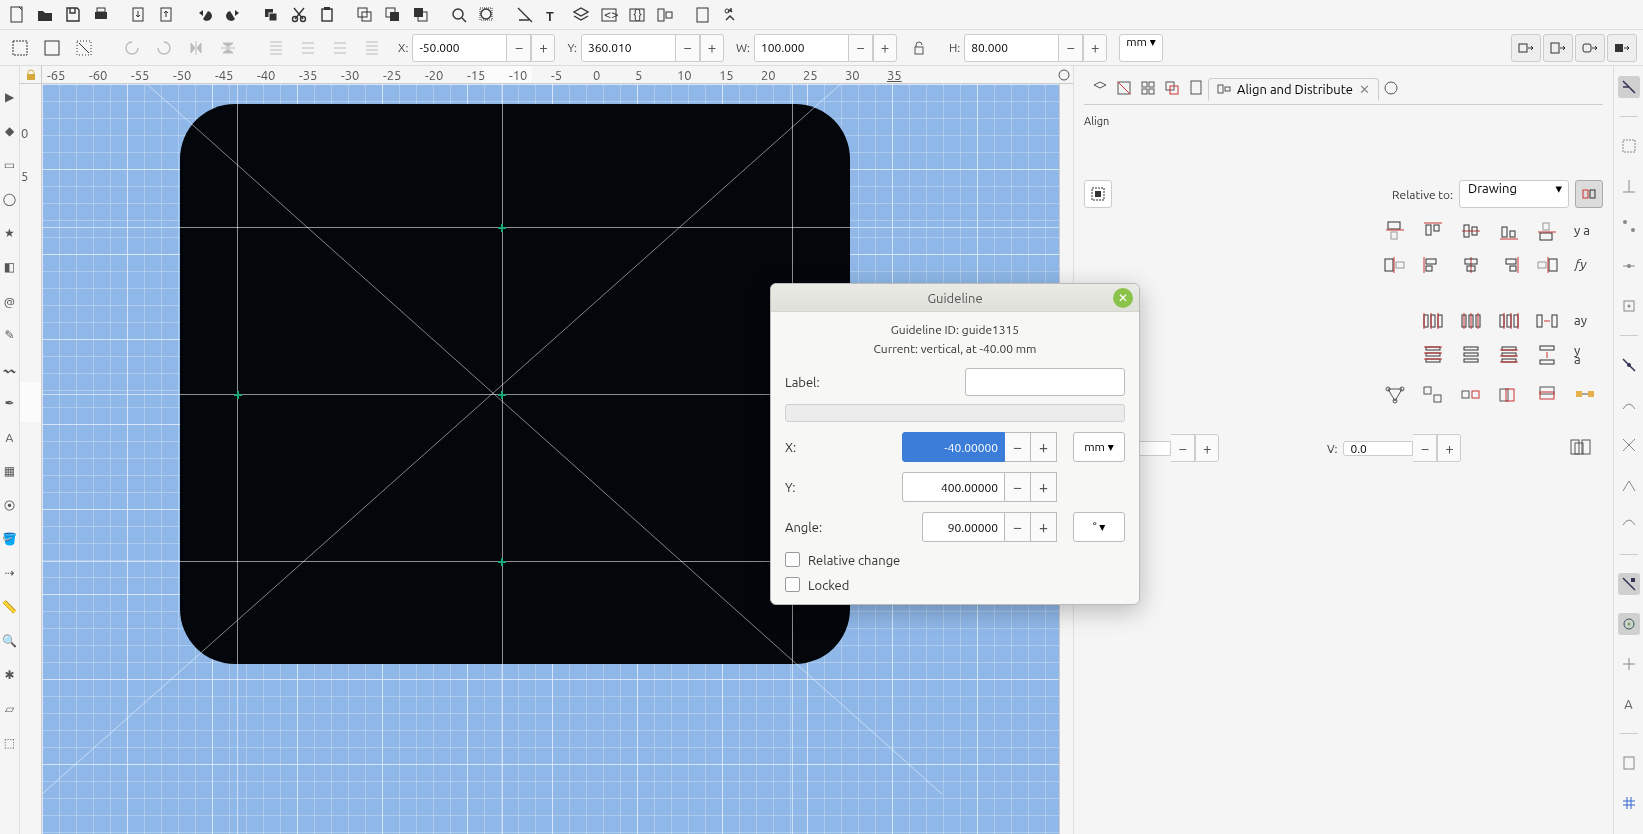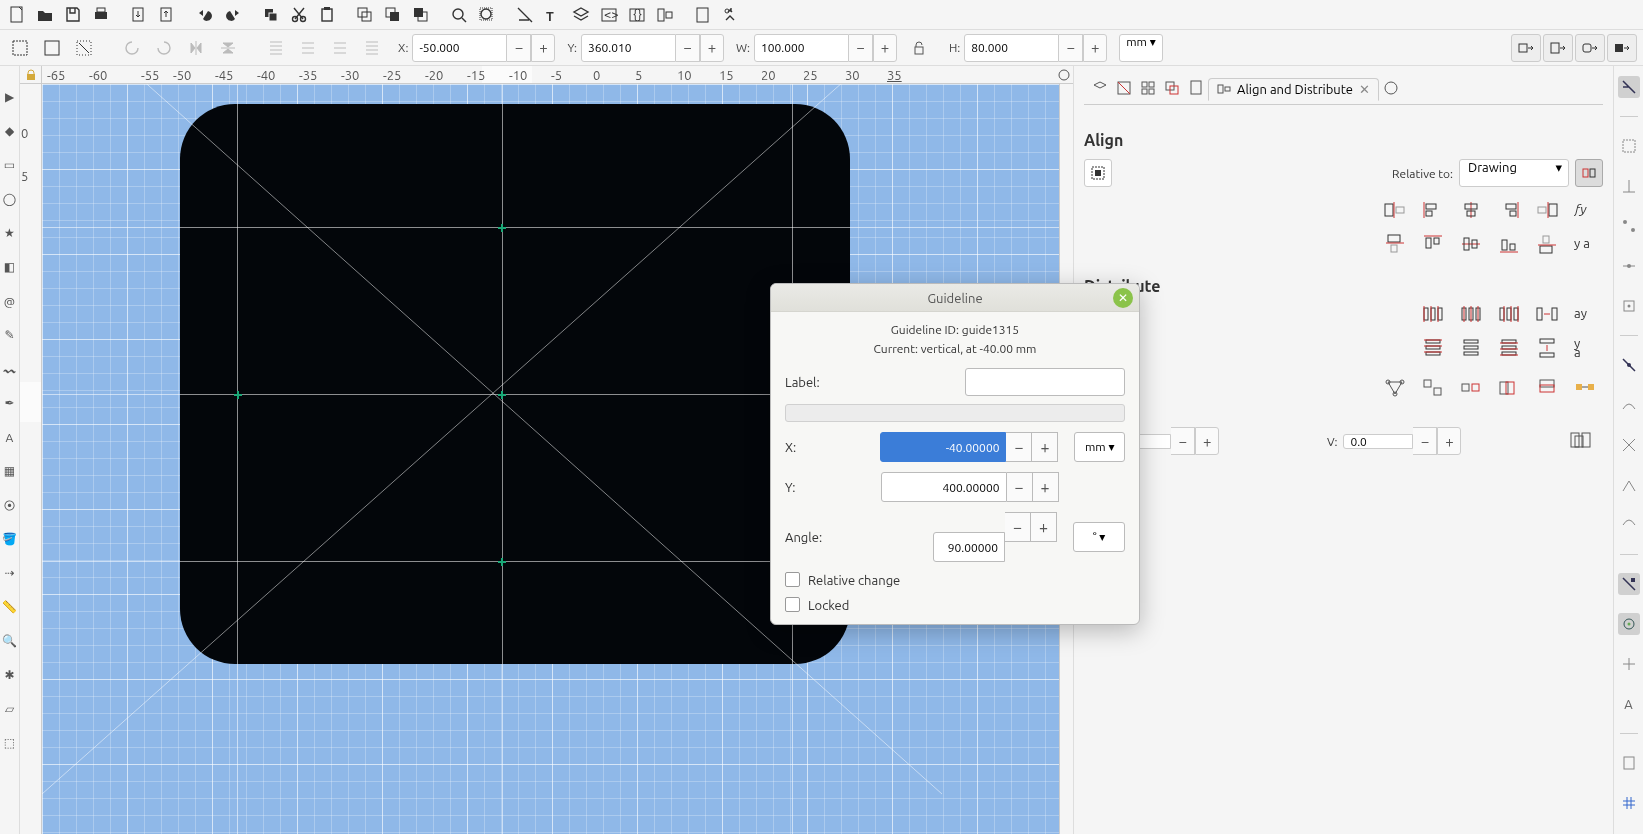--- a/index.html
+++ b/index.html
@@ -54,22 +54,22 @@
 .ruler-v-highlight { position:absolute; left:0; right:0; background: rgba(255,255,255,0.6); }
 .canvas-right-overhang { position:absolute; right:0; top:0; bottom:0; width:14px; background:#f5f5f5; border-left:1px solid #ccc; display:flex; align-items:flex-start; justify-content:center; padding-top:2px;}
 
 
 .right-panel { width:540px; background:#f5f5f5; border-left:1px solid #ddd; display:flex; flex-direction:column; padding: 6px 10px 0 10px; position:relative;}
 .panel-tabs { display:flex; align-items:center; height:32px; padding-left:4px;}
 .panel-tabs .ticon { width:24px; height:24px; color:#555; display:flex; align-items:center; justify-content:center; }
 .panel-tab-active { border:1px solid #ccc; border-bottom:1px solid #f5f5f5; background:#f5f5f5; padding: 3px 8px; border-radius: 4px 4px 0 0; display:flex; align-items:center; gap:6px; font-size:12px; position:relative; top:1px; }
 .panel-tab-active .close { color:#888; font-size:13px; }
 .panel-body { border-top:1px solid #ccc; padding-top:6px; flex:1; }
-.section-title { font-weight:bold; font-size:16px; color:#333; padding: 4px 0 6px 0; margin-top: 16px; }
-.align-row { display:flex; align-items:flex-start; justify-content:space-between; padding: 4px 0 10px 0;}
+.section-title { font-weight:normal; font-size:11px; color:#333; padding: 4px 0 6px 0; }
+.align-row { display:flex; align-items:flex-start; justify-content:space-between; padding: 4px 0 10px 0; margin-top: 43px;}
 .small-btn { width:28px; height:28px; border:1px solid #ccc; background:#fff; border-radius:3px; display:flex; align-items:center; justify-content:center; }
 .small-btn.pressed { background:#dcdcdc; border-color:#aaa; }
 .rel-group { display:flex; align-items:center; gap:6px; }
 .rel-select { height:28px; border:1px solid #ccc; background:#fff; padding: 0 22px 0 8px; font-size:12px; border-radius:3px; min-width:110px; position:relative;}
 .icon-grid { display:flex; gap:10px; justify-content:flex-end; padding-right: 4px; margin-bottom:8px;}
 .icon-grid .ib { width:28px; height:26px; display:flex; align-items:center; justify-content:center;}
 .hv-row { display:flex; align-items:center; gap:6px; padding-top:18px; justify-content: space-between; padding-right: 10px;}
 .hv-row .half { display:flex; align-items:center; gap:0;}
 .hv-label { font-size:12px; color:#333; margin-right:6px; }
 .hv-input { width:70px; height:15px; border:1px solid #ccc; padding:0 6px; font-size:12px; border-radius:3px 0 0 3px;}
@@ -86,21 +86,21 @@
 .dialog-close { position:absolute; right:6px; top:4px; width:20px; height:20px; border-radius:50%; background:#8bc34a; color:#fff; display:flex; align-items:center; justify-content:center; font-size:12px;}
 .dialog-body { padding: 8px 14px 12px 14px; }
 .dlg-center { text-align:center; font-size:12px; color:#333; line-height:1.6; }
 .dlg-row { display:flex; align-items:center; margin-top:10px; gap:8px;}
 .dlg-label { width:70px; font-size:13px; color:#333;}
 .dlg-input { flex:1; height:28px; border:1px solid #bbb; background:#fff; border-radius:3px; padding:0 6px; font-size:12px;}
 .dlg-readonly-bar { height:18px; background:#ececec; border:1px solid #d0d0d0; border-radius:3px; margin-top:8px;}
 .dlg-num-row { display:flex; align-items:center; margin-top:10px; gap:8px; }
 .dlg-num-row .dlg-label { width:90px; }
 .num-box { display:flex; margin-left:auto;}
-.num-input { width:126px; height:30px; border:1px solid #bbb; background:#fff; text-align:right; padding:0 6px; font-size:12px; border-radius:3px 0 0 3px;}
+.num-input { width:103px; height:30px; border:1px solid #bbb; background:#fff; text-align:right; padding:0 6px; font-size:12px; border-radius:3px 0 0 3px;}
 .num-input.sel { background:#3b7dd8; color:#fff; border-color:#3b7dd8;}
 .num-spin { display:flex; }
 .num-spin button { width:26px; height:30px; border:1px solid #bbb; border-left:none; background:#fafafa; font-size:16px; color:#555; display:flex;align-items:center;justify-content:center;}
 .unit-dd { width:52px; height:30px; border:1px solid #bbb; background:#fff; border-radius:3px; margin-left:8px; display:flex; align-items:center; justify-content:center; gap:4px; font-size:12px;}
 .chk-row { display:flex; align-items:center; gap:8px; margin-top:10px; font-size:13px; color:#333;}
 .chk { width:15px; height:15px; border:1px solid #999; border-radius:2px; background:#fff;}
 .dlg-buttons { display:flex; gap:8px; margin-top:14px;}
 .dlg-buttons button { flex:1; height:30px; border:1px solid #bbb; background:#fafafa; border-radius:3px; font-size:13px; color:#333;}
 
 
@@ -416,21 +416,21 @@
       <div class="ruler-corner">
           <svg width="12" height="12">
             <rect x="2" y="5" width="8" height="6" fill="#d4a93a"></rect>
             <path d="M3 5 v-1 a3 3 0 0 1 6 0 v1" fill="none" stroke="#d4a93a"></path>
           </svg>
         </div>
       <div class="ruler-h">
         <div class="ruler-h-highlight" style="left:440px; width:50px;"></div>
       <div class="tick" style="left: 5px;">-65</div>
           <div class="tick" style="left: 47px;">-60</div>
-          <div class="tick" style="left: 99px;">-55</div>
+          <div class="tick" style="left: 89px;">-55</div>
           <div class="tick" style="left: 131px;">-50</div>
           <div class="tick" style="left: 173px;">-45</div>
           <div class="tick" style="left: 215px;">-40</div>
           <div class="tick" style="left: 257px;">-35</div>
           <div class="tick" style="left: 299px;">-30</div>
           <div class="tick" style="left: 341px;">-25</div>
           <div class="tick" style="left: 383px;">-20</div>
           <div class="tick" style="left: 425px;">-15</div>
           <div class="tick" style="left: 467px;">-10</div>
           <div class="tick" style="left: 509px;">-5</div>
@@ -540,20 +540,62 @@
               <svg width="16" height="16">
                 <rect x="2" y="4" width="5" height="8" fill="none" stroke="#c33"></rect>
                 <rect x="9" y="4" width="5" height="8" fill="none" stroke="#333"></rect>
               </svg>
             </div>
         </div>
       </div>
       <div class="icon-grid">
         <div class="ib">
             <svg width="22" height="20">
+              <rect x="4" y="1" width="12" height="7" fill="none" stroke="#333"></rect>
+              <path d="M2 9 h18" stroke="#c33"></path>
+              <rect x="7" y="11" width="6" height="7" fill="none" stroke="#999"></rect>
+            </svg>
+          </div>
+        <div class="ib">
+            <svg width="22" height="20">
+              <path d="M2 2 h18" stroke="#c33"></path>
+              <rect x="4" y="4" width="5" height="10" fill="none" stroke="#333"></rect>
+              <rect x="12" y="4" width="5" height="6" fill="none" stroke="#333"></rect>
+            </svg>
+          </div>
+        <div class="ib">
+            <svg width="22" height="20">
+              <path d="M2 10 h18" stroke="#c33"></path>
+              <rect x="4" y="4" width="5" height="12" fill="none" stroke="#333"></rect>
+              <rect x="12" y="6" width="5" height="8" fill="none" stroke="#333"></rect>
+            </svg>
+          </div>
+        <div class="ib">
+            <svg width="22" height="20">
+              <path d="M2 18 h18" stroke="#c33"></path>
+              <rect x="4" y="6" width="5" height="10" fill="none" stroke="#333"></rect>
+              <rect x="12" y="10" width="5" height="6" fill="none" stroke="#333"></rect>
+            </svg>
+          </div>
+        <div class="ib">
+            <svg width="22" height="20">
+              <rect x="4" y="12" width="12" height="7" fill="none" stroke="#333"></rect>
+              <path d="M2 11 h18" stroke="#c33"></path>
+              <rect x="7" y="2" width="6" height="7" fill="none" stroke="#999"></rect>
+            </svg>
+          </div>
+        <div class="ib">
+            <svg width="22" height="20">
+              <text x="0" y="14" font-size="12" fill="#333">y a</text>
+            </svg>
+          </div>
+      </div>
+      <div class="icon-grid">
+        <div class="ib">
+            <svg width="22" height="20">
               <rect x="1" y="4" width="8" height="12" fill="none" stroke="#333"></rect>
               <path d="M10 2 v16" stroke="#c33"></path>
               <rect x="12" y="7" width="8" height="6" fill="none" stroke="#999"></rect>
             </svg>
           </div>
         <div class="ib">
             <svg width="22" height="20">
               <path d="M2 2 v16" stroke="#c33"></path>
               <rect x="4" y="4" width="10" height="5" fill="none" stroke="#333"></rect>
               <rect x="4" y="11" width="6" height="5" fill="none" stroke="#333"></rect>
@@ -576,62 +618,20 @@
         <div class="ib">
             <svg width="22" height="20">
               <rect x="13" y="4" width="8" height="12" fill="none" stroke="#333"></rect>
               <path d="M12 2 v16" stroke="#c33"></path>
               <rect x="2" y="7" width="8" height="6" fill="none" stroke="#999"></rect>
             </svg>
           </div>
         <div class="ib">
             <svg width="22" height="20">
               <text x="1" y="14" font-size="13" font-style="italic" fill="#333">ƒy</text>
-            </svg>
-          </div>
-      </div>
-      <div class="icon-grid">
-        <div class="ib">
-            <svg width="22" height="20">
-              <rect x="4" y="1" width="12" height="7" fill="none" stroke="#333"></rect>
-              <path d="M2 9 h18" stroke="#c33"></path>
-              <rect x="7" y="11" width="6" height="7" fill="none" stroke="#999"></rect>
-            </svg>
-          </div>
-        <div class="ib">
-            <svg width="22" height="20">
-              <path d="M2 2 h18" stroke="#c33"></path>
-              <rect x="4" y="4" width="5" height="10" fill="none" stroke="#333"></rect>
-              <rect x="12" y="4" width="5" height="6" fill="none" stroke="#333"></rect>
-            </svg>
-          </div>
-        <div class="ib">
-            <svg width="22" height="20">
-              <path d="M2 10 h18" stroke="#c33"></path>
-              <rect x="4" y="4" width="5" height="12" fill="none" stroke="#333"></rect>
-              <rect x="12" y="6" width="5" height="8" fill="none" stroke="#333"></rect>
-            </svg>
-          </div>
-        <div class="ib">
-            <svg width="22" height="20">
-              <path d="M2 18 h18" stroke="#c33"></path>
-              <rect x="4" y="6" width="5" height="10" fill="none" stroke="#333"></rect>
-              <rect x="12" y="10" width="5" height="6" fill="none" stroke="#333"></rect>
-            </svg>
-          </div>
-        <div class="ib">
-            <svg width="22" height="20">
-              <rect x="4" y="12" width="12" height="7" fill="none" stroke="#333"></rect>
-              <path d="M2 11 h18" stroke="#c33"></path>
-              <rect x="7" y="2" width="6" height="7" fill="none" stroke="#999"></rect>
-            </svg>
-          </div>
-        <div class="ib">
-            <svg width="22" height="20">
-              <text x="0" y="14" font-size="12" fill="#333">y a</text>
             </svg>
           </div>
       </div>
 
       <div class="section-title">Distribute</div>
       <div class="icon-grid">
         <div class="ib">
             <svg width="22" height="20">
               <rect x="2" y="4" width="4" height="12" fill="none" stroke="#333"></rect>
               <rect x="9" y="4" width="4" height="12" fill="none" stroke="#333"></rect>
@@ -905,21 +905,21 @@
         <div class="num-spin">
             <button>−</button>
             <button>+</button>
           </div>
       </div>
       <div style="width:60px;"></div>
     </div>
     <div class="dlg-num-row">
       <div class="dlg-label">Angle:</div>
       <div class="num-box" style="margin-left:auto;">
-        <input class="num-input" style="width: 72px; margin-top: 20px;" value="90.00000">
+        <input class="num-input" style="width: 83px;" value="90.00000">
         <div class="num-spin">
             <button>−</button>
             <button>+</button>
           </div>
       </div>
       <div class="unit-dd">° ▾</div>
     </div>
 
     <div class="chk-row">
       <div class="chk"></div>

